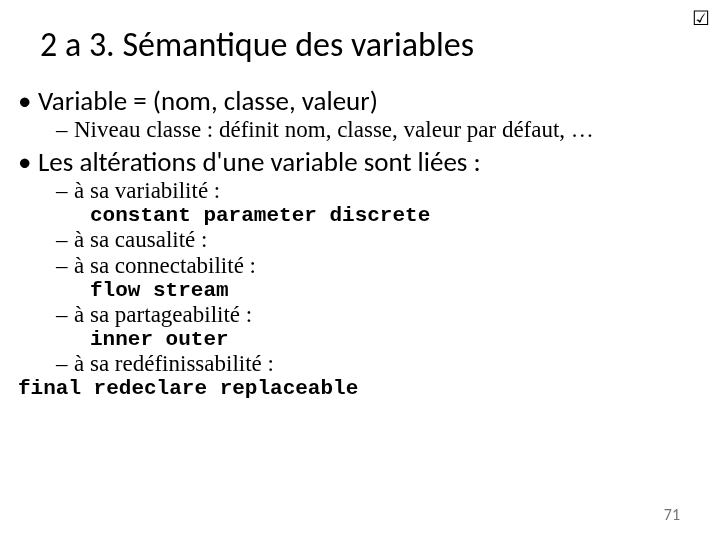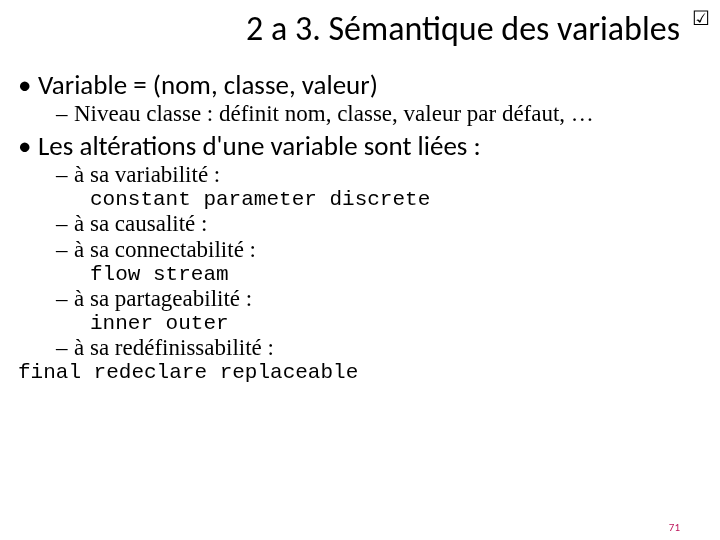--- a/index.html
+++ b/index.html
@@ -13,22 +13,22 @@
     overflow: hidden;
   }
   .slide {
     position: relative;
     width: 720px;
     height: 540px;
     box-sizing: border-box;
   }
   .title {
     font-size: 34px;
-    text-align: right;
-    padding: 8px 40px 8px 40px;
+    text-align: left;
+    padding: 24px 40px 8px 40px;
   }
   .check {
     position: absolute;
     top: 6px;
     right: 10px;
     font-size: 20px;
     font-family: Arial, sans-serif;
   }
   .body {
     padding: 0 18px 0 18px;
@@ -48,33 +48,33 @@
     font-family: Liberation Serif, serif;
   }
   .lvl2 .dash {
     display: inline-block;
     width: 18px;
   }
   .lvl3 {
     font-size: 21px;
     margin: 0 0 0 72px;
     font-family: "Courier New", Courier, monospace;
-    font-weight: normal;
+    font-weight: bold;
     color: #000;
   }
   .lvl3.center {
     text-align: left;
     margin-left: 0;
   }
   .pagenum {
     position: absolute;
-    bottom: 6px;
+    bottom: 16px;
     right: 40px;
-    font-size: 11px;
-    color: #be185d;
+    font-size: 16px;
+    color: #737373;
   }
 </style>
 </head>
 <body>
 
 <div class="slide">
 
   <div class="check">☑</div>
 
   <div class="title">2 a 3. Sémantique des variables</div>

